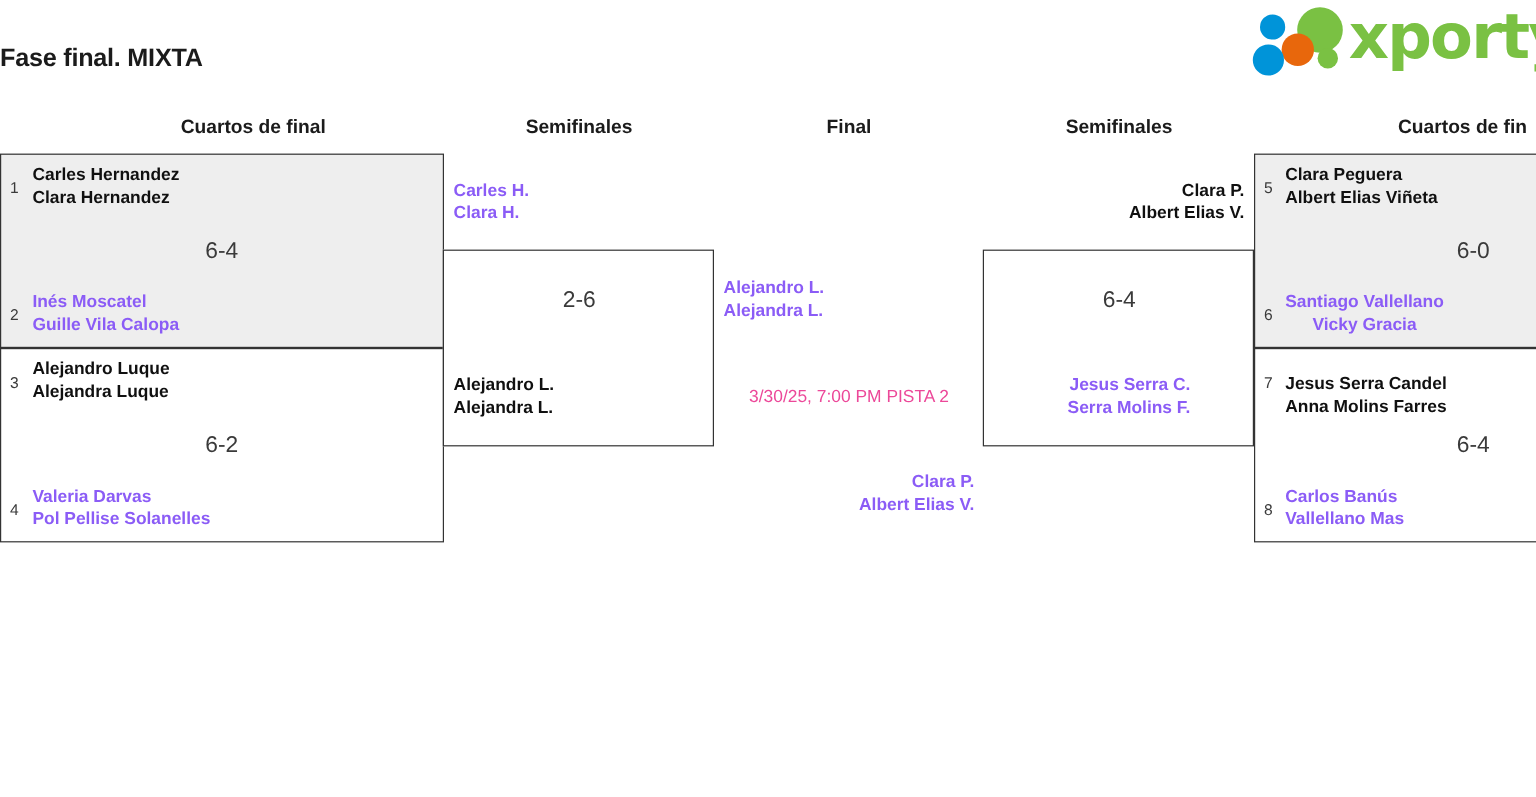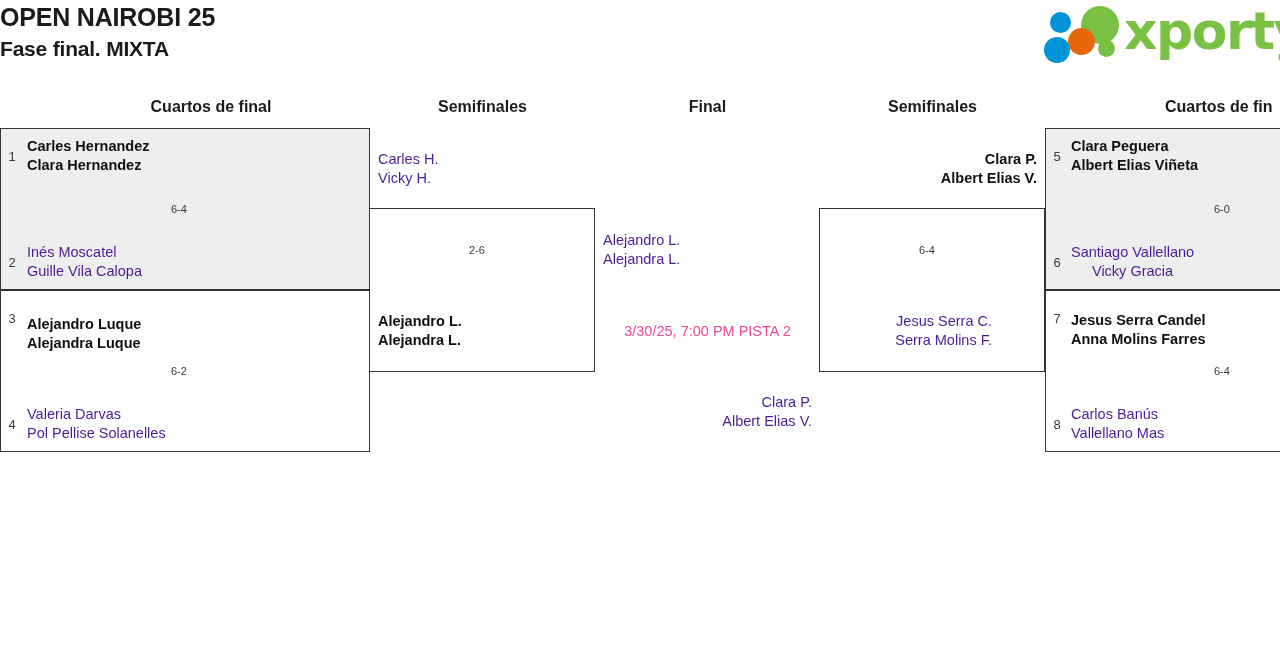--- a/index.html
+++ b/index.html
@@ -101,61 +101,60 @@
     white-space: nowrap;
   }
   .team .line {
     display: block;
   }
   .team.winner .line {
     font-weight: 700;
     color: #101010;
   }
   .team.loser .line {
-    font-weight: 400;
-    color: #4c1d95;
+    font-weight: 700;
+    color: #8b5cf6;
   }
   .team.right-align {
     text-align: right;
   }
 
   .seed {
     position: absolute;
     font-size: 13px;
     line-height: 19px;
     color: #3a3a3a;
     font-weight: 400;
     text-align: center;
     width: 14px;
   }
 
   .score {
     position: absolute;
-    font-size: 11px;
+    font-size: 19px;
     line-height: 19px;
     color: #3a3a3a;
     font-weight: 400;
     white-space: nowrap;
   }
 
   .match-meta {
     position: absolute;
     font-size: 14.5px;
     line-height: 19px;
     color: #ec4899;
     font-weight: 400;
     white-space: nowrap;
     text-align: center;
   }
 </style>
 </head>
 <body>
 
 <div id="tournament-header">
-  <div id="tournament-title">OPEN NAIROBI 25</div>
   <div id="tournament-subtitle">Fase final. MIXTA</div>
 </div>
 
 <div id="brand-logo">
   <span class="dot" style="left:6px; top:8px; width:21px; height:21px; background:#0094D9;"></span>
   <span class="dot" style="left:37px; top:2px; width:38px; height:38px; background:#7AC143;"></span>
   <span class="dot" style="left:24px; top:24px; width:27px; height:27px; background:#E8670C;"></span>
   <span class="dot" style="left:54px; top:36px; width:17px; height:17px; background:#7AC143;"></span>
   <span class="dot" style="left:0px; top:33px; width:26px; height:26px; background:#0094D9;"></span>
   <div id="logo-wordmark" style="color:#7AC143;">xporty</div>
@@ -177,36 +176,36 @@
 <div class="score" style="left:171px; top:200px;">6-4</div>
 <div class="seed" style="left:5px; top:253px;">2</div>
 <div class="team loser" style="left:27px; top:243px;">
   <span class="line">Inés Moscatel</span>
   <span class="line">Guille Vila Calopa</span>
 </div>
 
 <div class="match-box" style="left:0px; top:290px; width:370px; height:162px;"></div>
 
 <div class="seed" style="left:5px; top:309px;">3</div>
-<div class="team winner" style="left:27px; top:315px;">
+<div class="team winner" style="left:27px; top:299px;">
   <span class="line">Alejandro Luque</span>
   <span class="line">Alejandra Luque</span>
 </div>
 <div class="score" style="left:171px; top:362px;">6-2</div>
 <div class="seed" style="left:5px; top:415px;">4</div>
 <div class="team loser" style="left:27px; top:405px;">
   <span class="line">Valeria Darvas</span>
   <span class="line">Pol Pellise Solanelles</span>
 </div>
 
 <div class="match-box" style="left:369px; top:208px; width:226px; height:164px;"></div>
 
 <div class="team loser" style="left:378px; top:150px;">
   <span class="line">Carles H.</span>
-  <span class="line">Vicky H.</span>
+  <span class="line">Clara H.</span>
 </div>
 <div class="score" style="left:469px; top:241px;">2-6</div>
 <div class="team winner" style="left:378px; top:312px;">
   <span class="line">Alejandro L.</span>
   <span class="line">Alejandra L.</span>
 </div>
 
 <div class="team loser" style="left:603px; top:231px;">
   <span class="line">Alejandro L.</span>
   <span class="line">Alejandra L.</span>

